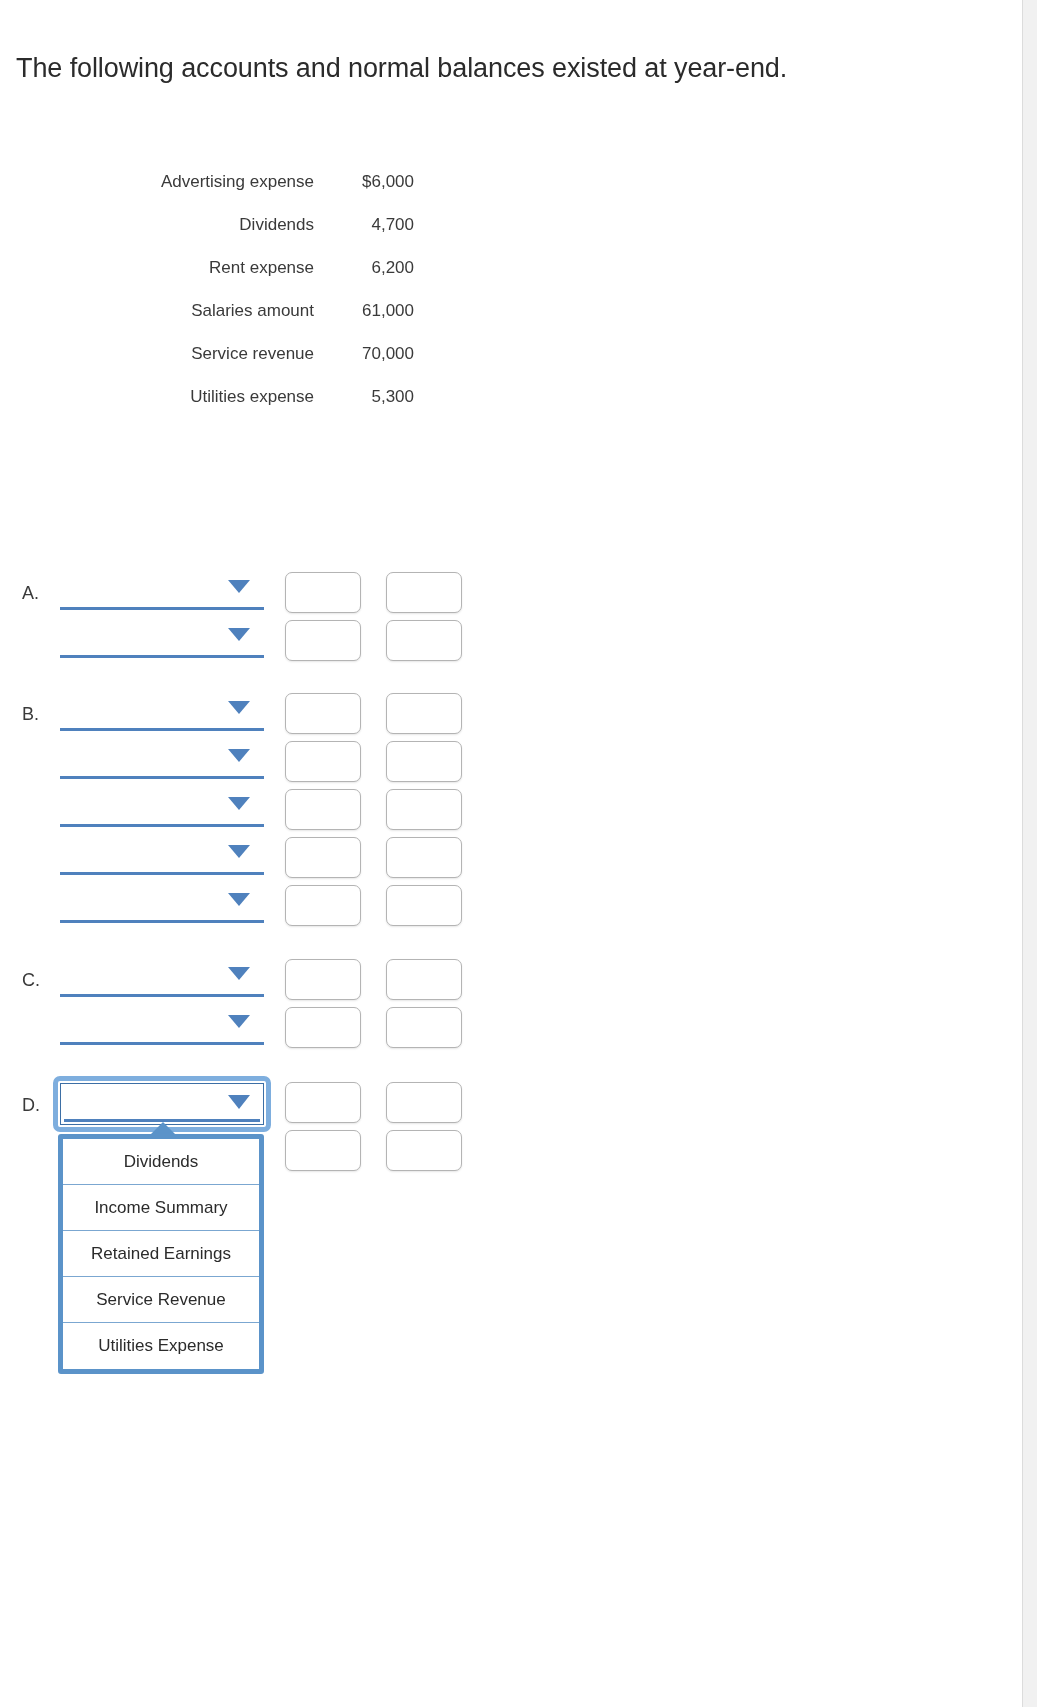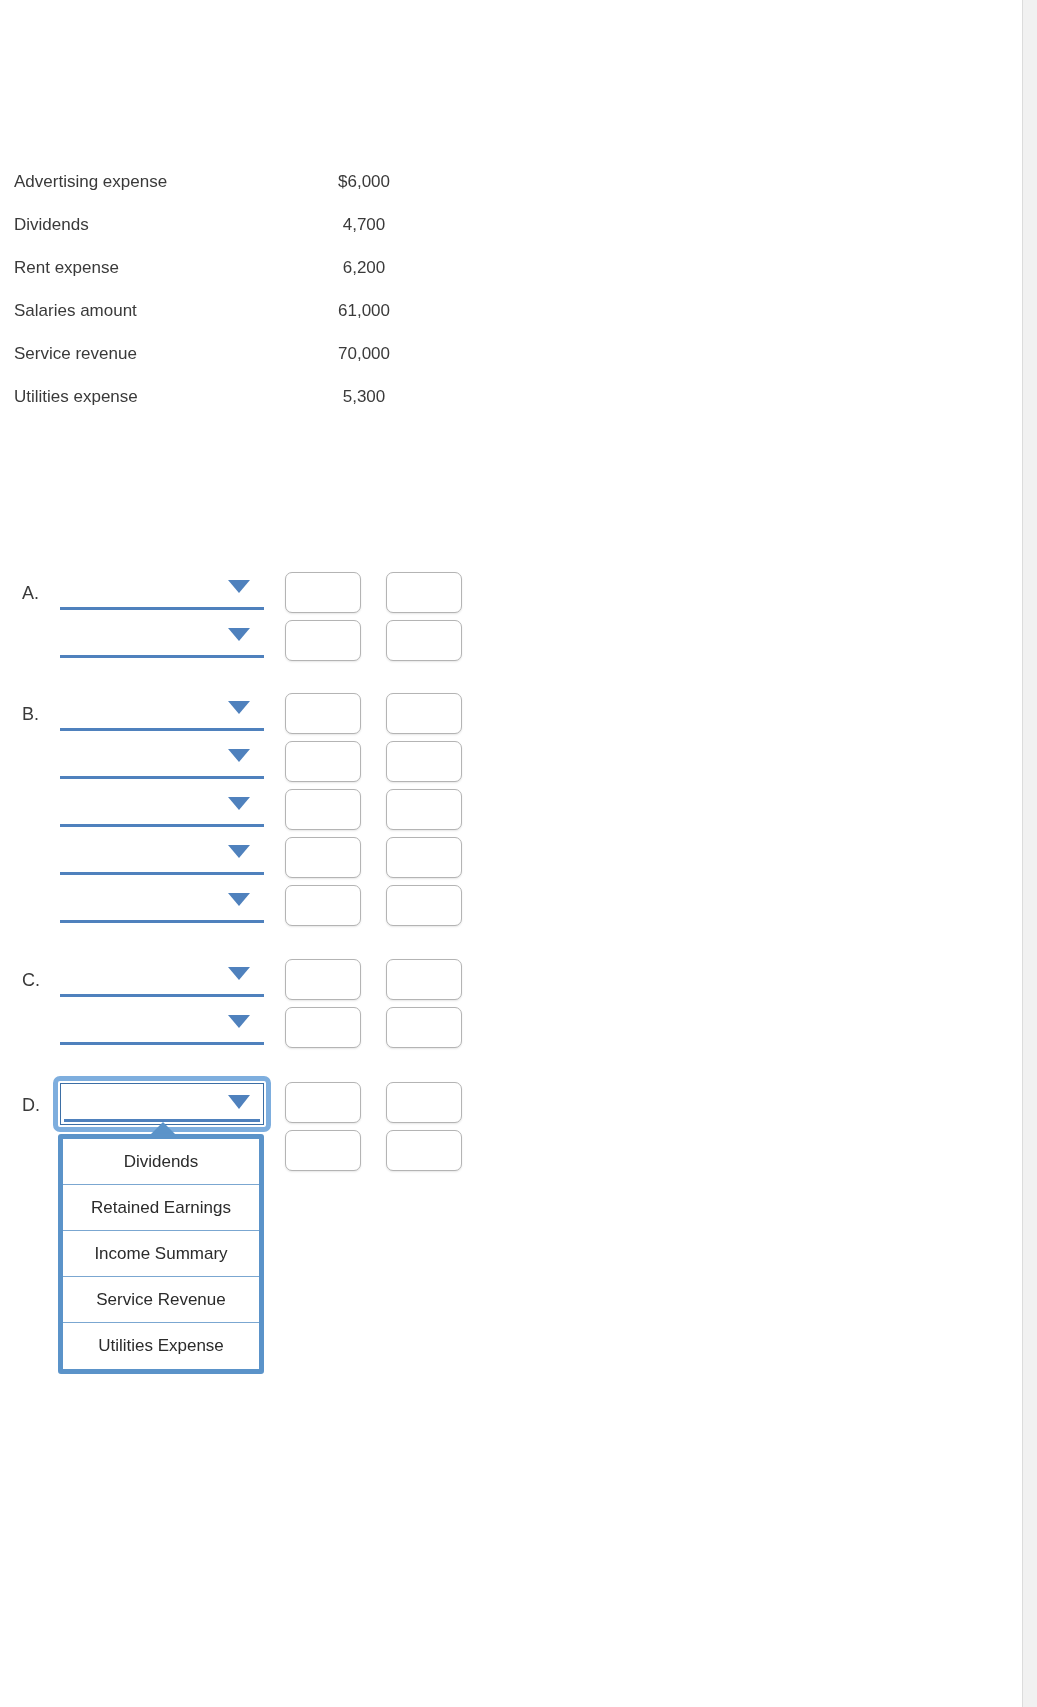--- a/index.html
+++ b/index.html
@@ -76,22 +76,22 @@
     border-collapse: collapse;
   }
   #accounts-table td {
     font-size: 17px;
     color: #3a3a3a;
     padding: 0;
     height: 43px;
     vertical-align: middle;
     white-space: nowrap;
   }
-  #accounts-table td.acct-name { text-align: left; width: 300px; }
-  #accounts-table td.acct-amt  { text-align: center; width: 100px; }
+  #accounts-table td.acct-name { text-align: right; width: 300px; }
+  #accounts-table td.acct-amt  { text-align: right; width: 100px; }
 
   
   #journal { position: absolute; left: 0; top: 0; width: 1022px; height: 1707px; }
 
   .entry-block { position: absolute; left: 0; width: 520px; }
 
   .entry-letter {
     position: absolute;
     left: 22px;
     font-size: 18px;
@@ -210,20 +210,21 @@
     border-left: 17px solid transparent;
     border-right: 17px solid transparent;
     border-bottom: 17px solid #5b93c9;
   }
 </style>
 </head>
 <body>
 
 <div id="page">
 
+  <div id="prompt-1" class="prompt">The following accounts and normal balances existed at year-end.</div>
 
   <table id="accounts-table">
     <tbody>
       <tr>
         <td class="acct-name">Advertising expense</td>
         <td class="acct-amt">$6,000</td>
       </tr>
       <tr>
         <td class="acct-name">Dividends</td>
         <td class="acct-amt">4,700</td>
@@ -358,22 +359,22 @@
 
       <div class="entry-row" style="top:1145px;">
         <div class="amount-box debit" style="top:-15px;"></div>
         <div class="amount-box credit" style="top:-15px;"></div>
       </div>
     </div>
 
     <div id="dropdown-list">
       <div id="dropdown-caret-outer"></div>
       <div class="opt">Dividends</div>
+      <div class="opt">Income Summary</div>
       <div class="opt">Retained Earnings</div>
-      <div class="opt">Income Summary</div>
       <div class="opt">Service Revenue</div>
       <div class="opt">Utilities Expense</div>
     </div>
 
   </div>
 </div>
 
 <div id="scrollbar">
   <div id="scrollbar-thumb"></div>
 </div>

